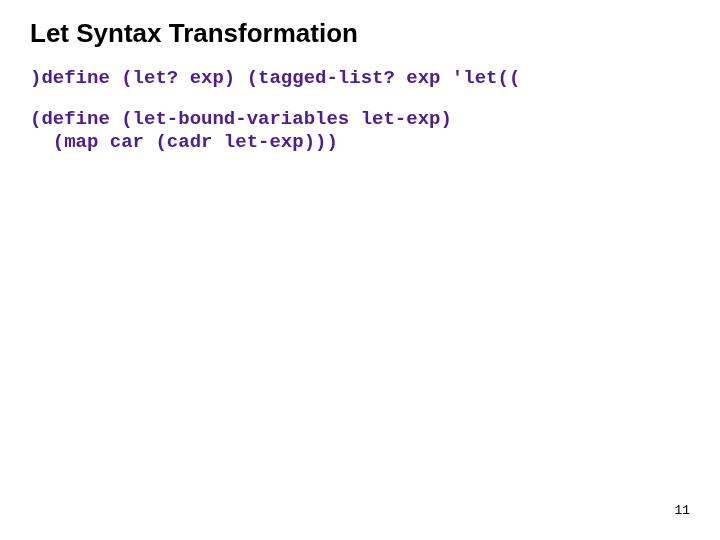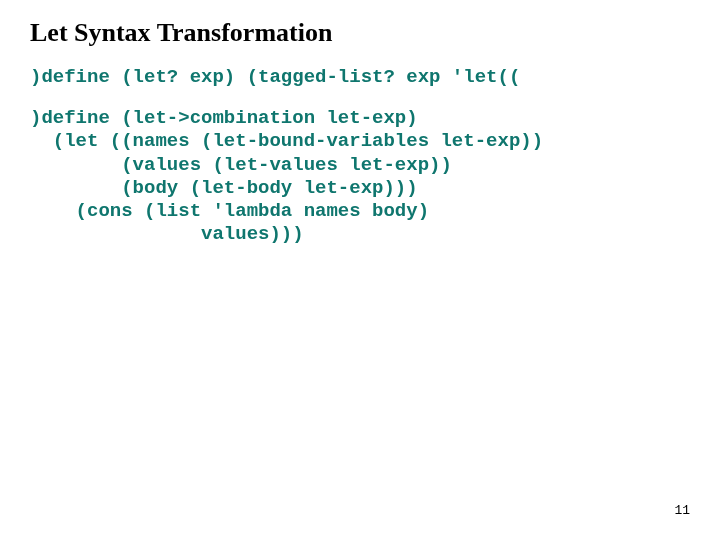--- a/index.html
+++ b/index.html
@@ -17,27 +17,26 @@
     box-sizing: border-box;
     width: 720px;
     height: 540px;
     position: relative;
   }
   .title {
     font-size: 26px;
     font-weight: bold;
     color: #000;
     margin-bottom: 18px;
-    font-family: Liberation Serif, serif;
   }
   .code {
     font-family: "Courier New", Courier, monospace;
     font-size: 19px;
     font-weight: bold;
-    color: #0f766e;
+    color: #4c1d95;
     white-space: pre;
     line-height: 1.22;
   }
   .block {
     margin-bottom: 18px;
   }
   .pagenum {
     position: absolute;
     bottom: 22px;
     right: 30px;
@@ -48,25 +47,21 @@
 </style>
 </head>
 <body>
 
 <div class="slide">
 
   <div class="title">Let Syntax Transformation</div>
 
   <div class="code block">)define (let? exp) (tagged-list? exp 'let((</div>
 
+  <div class="code block">(define (let-bound-variables let-exp)
+  (map car (cadr let-exp)))</div>
 
 
 
-  <div class="code block">)define (let-&gt;combination let-exp)
-  (let ((names (let-bound-variables let-exp))
-        (values (let-values let-exp))
-        (body (let-body let-exp)))
-    (cons (list 'lambda names body)
-               values)))</div>
 
   <div class="pagenum">11</div>
 
 </div>
 
 </body></html>

